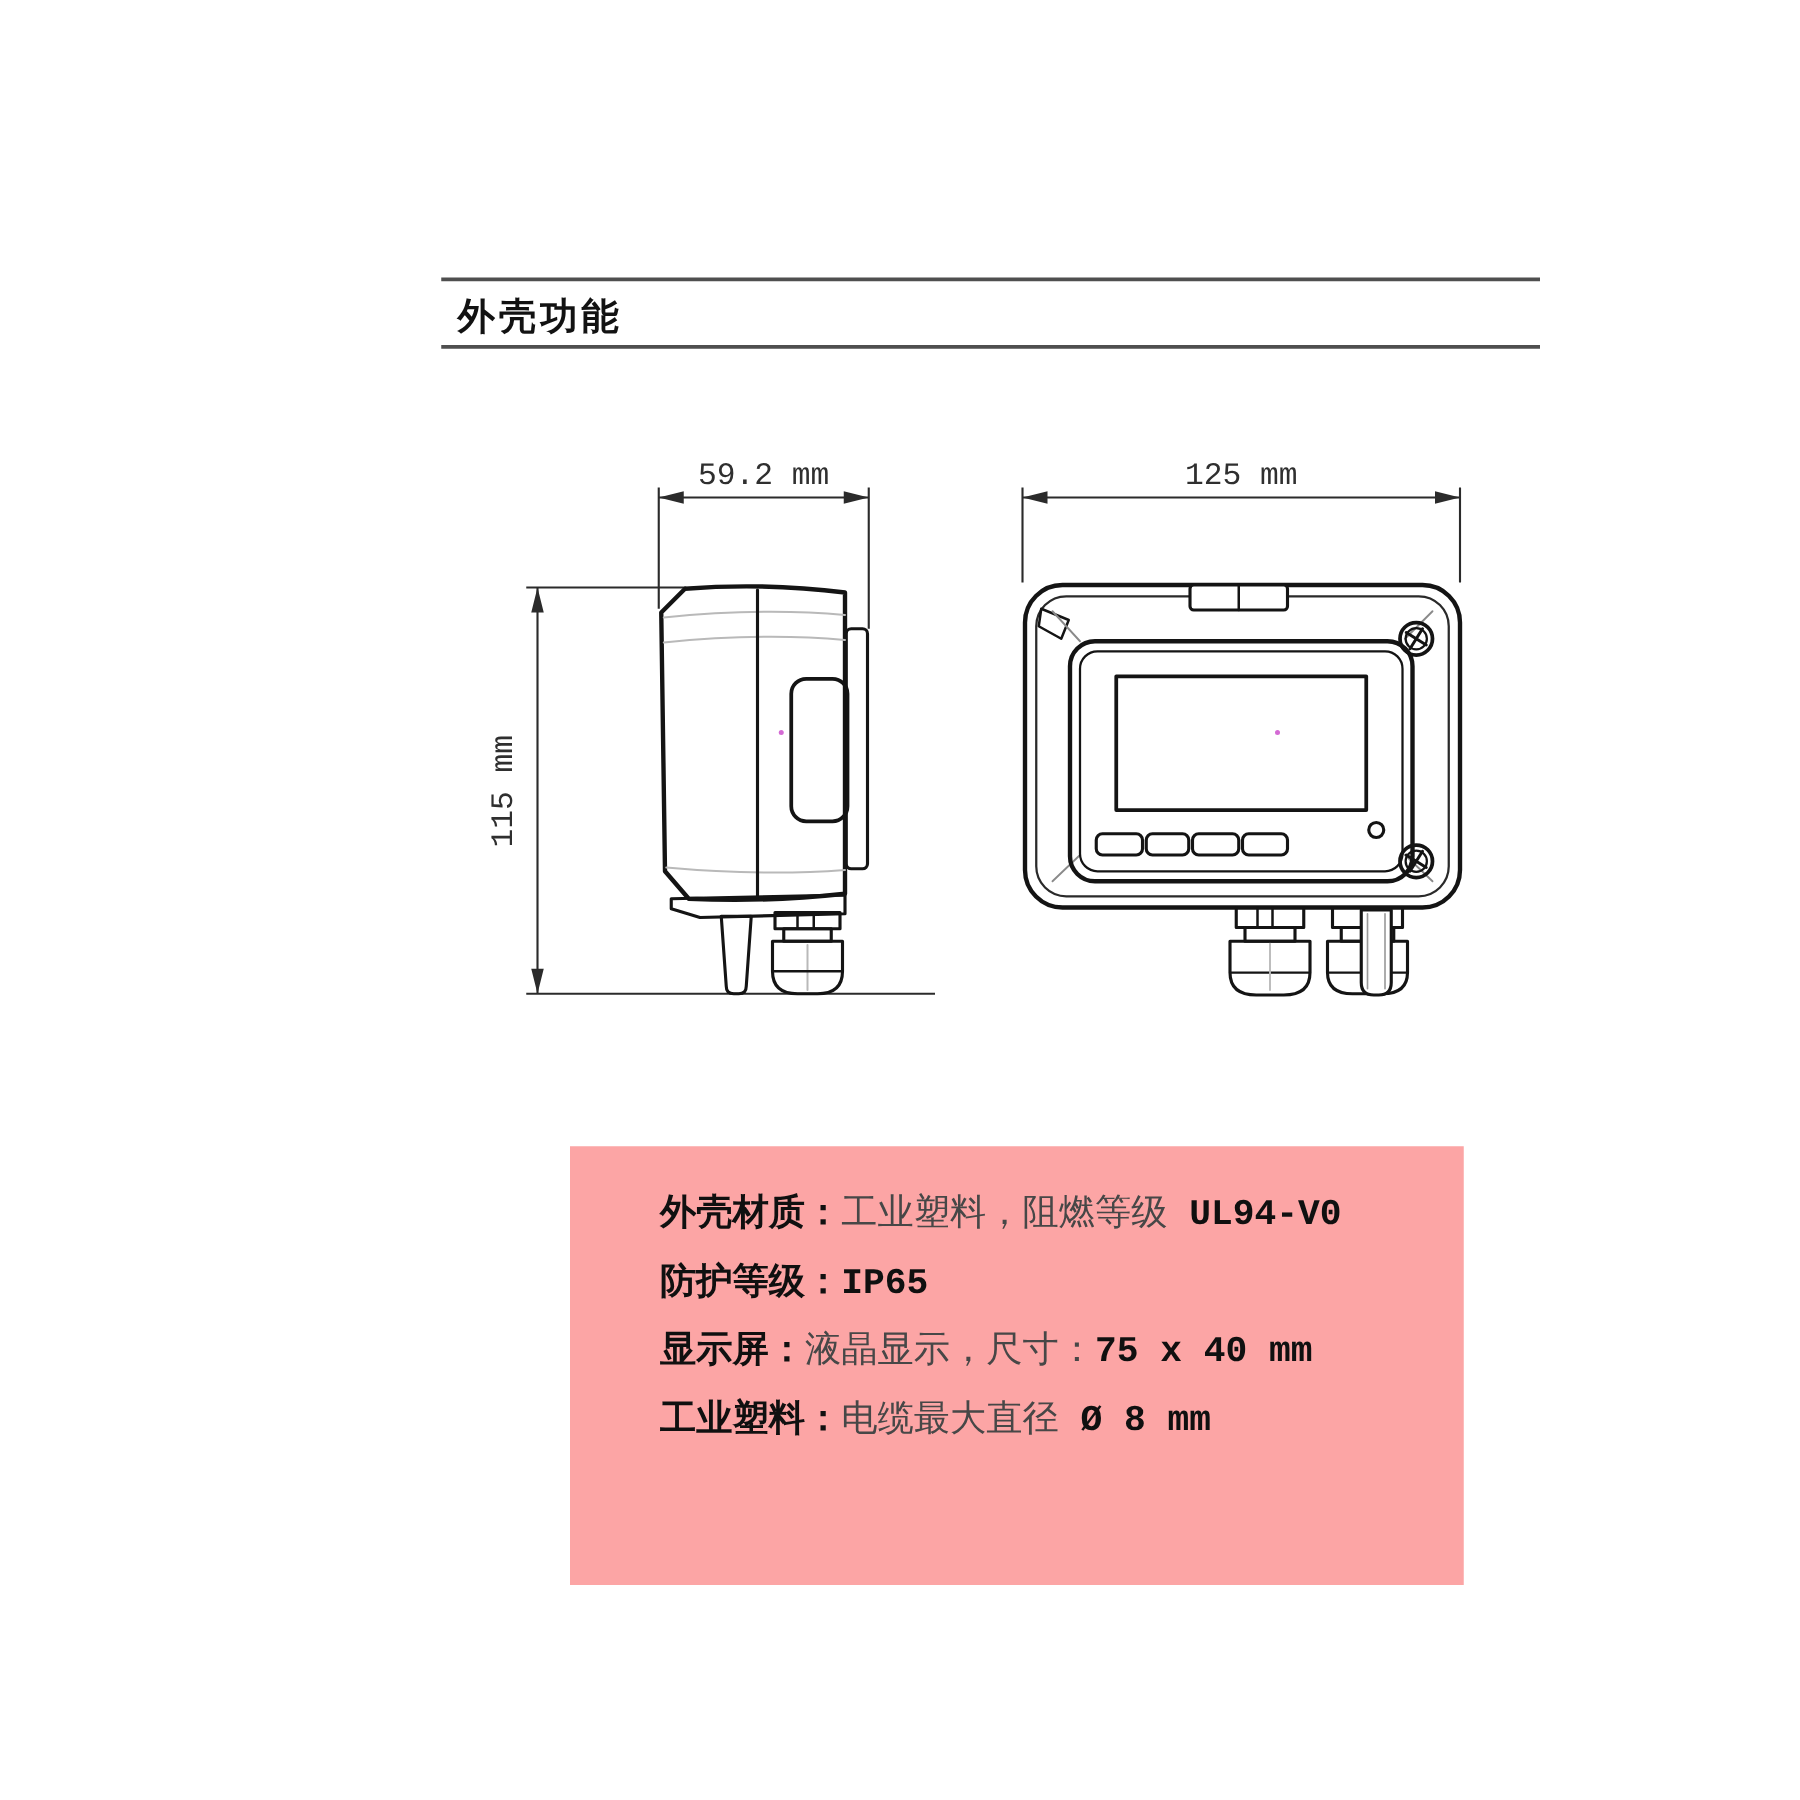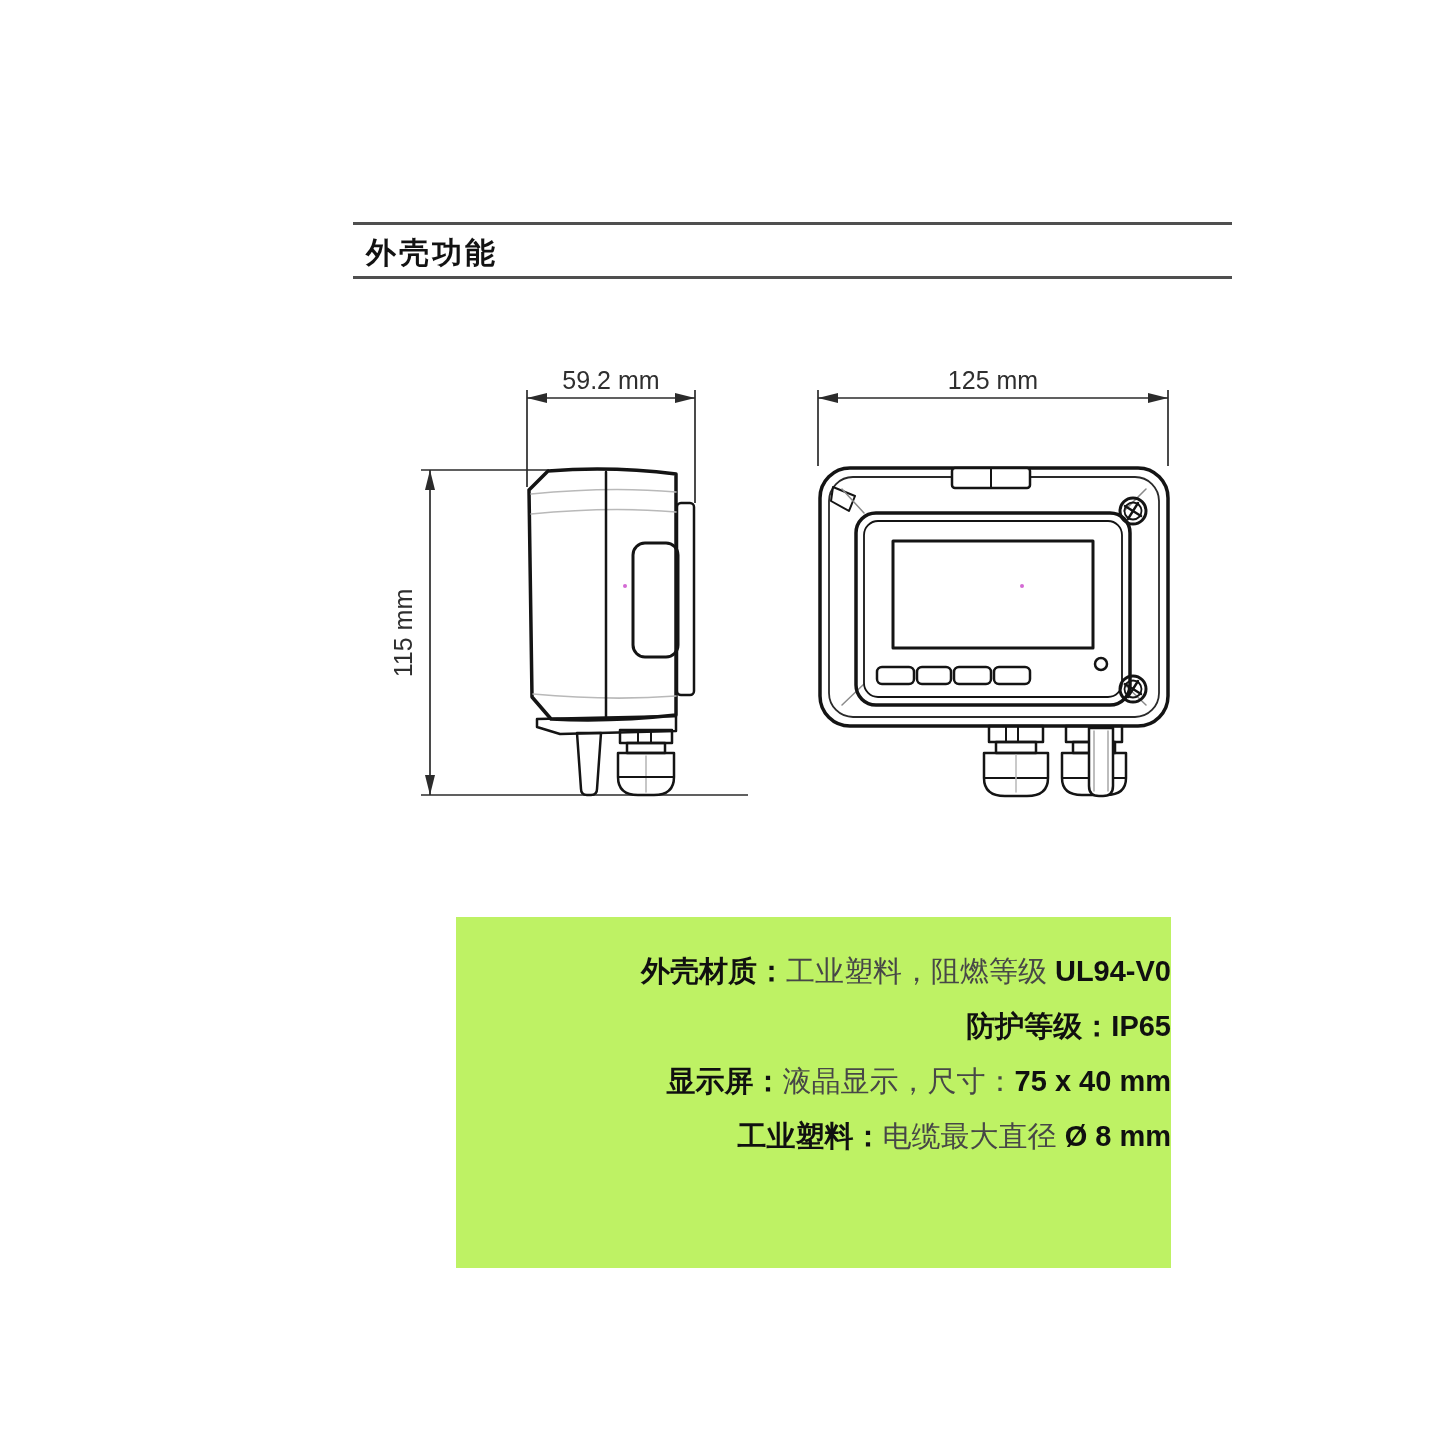--- a/index.html
+++ b/index.html
@@ -1,20 +1,20 @@
 <!DOCTYPE html>
 <html><head>
 <meta charset="utf-8">
 <style>
   html,body{margin:0;padding:0;background:#ffffff;}
   .canvas{
     position:relative;
     width:1397px;height:1440px;
     background:#ffffff;
-    font-family:Liberation Sans, sans-serif;
+    font-family:Liberation Mono, monospace;
     overflow:hidden;
   }
   .rule{position:absolute;left:353px;width:879px;height:3px;background:#4f4f4f;}
   .rule-top{top:222px;}
   .rule-bottom{top:276px;}
   .page-title{
     position:absolute;left:366px;top:233px;
     font-size:30px;font-weight:bold;color:#121212;letter-spacing:3px;
   }
   .drawing-svg{position:absolute;left:0;top:0;}
@@ -162,20 +162,20 @@
     <g stroke="none" fill="#d46ad4">
       <circle cx="625" cy="586" r="2"></circle>
       <circle cx="1022" cy="586" r="2"></circle>
     </g>
   </svg>
 
   <div class="dim-label dim-label-side">59.2 mm</div>
   <div class="dim-label dim-label-front">125 mm</div>
   <div class="dim-label dim-label-height">115 mm</div>
 
-  <div class="spec-box" style="background: #bef264; text-align: right;">
+  <div class="spec-box" style="background: #fca5a5;">
       <div class="spec-row"><span class="seg-b">外壳材质：</span><span class="seg-r">工业塑料，阻燃等级 </span><span class="seg-b">UL94-V0</span></div>
       <div class="spec-row"><span class="seg-b">防护等级：</span><span class="seg-b">IP65</span></div>
       <div class="spec-row"><span class="seg-b">显示屏：</span><span class="seg-r">液晶显示，尺寸：</span><span class="seg-b">75 x 40 mm</span></div>
       <div class="spec-row"><span class="seg-b">工业塑料：</span><span class="seg-r">电缆最大直径 </span><span class="seg-b">Ø 8 mm</span></div>
     </div>
 
 </div>
 
 </body></html>

